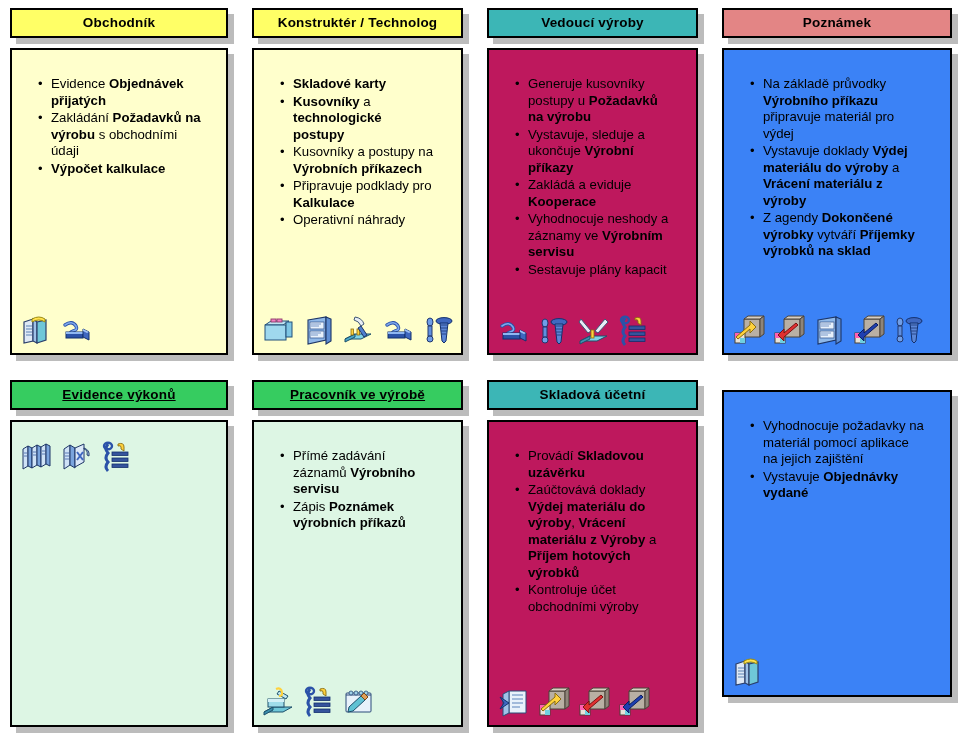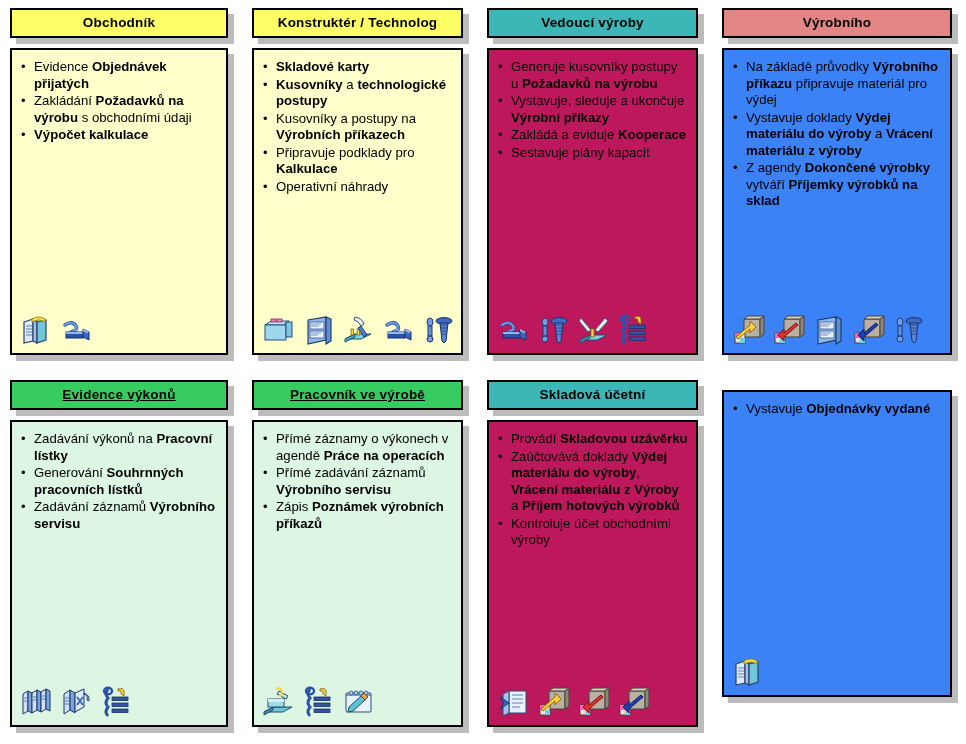--- a/index.html
+++ b/index.html
@@ -65,21 +65,21 @@
     position: absolute;
     left: 0; top: 0; right: 4px; bottom: 0;
     border: 2px solid #000000;
     box-sizing: border-box;
     display: flex;
     flex-direction: column;
     overflow: hidden;
   }
   ul.bullets {
     list-style: none;
-    margin: 0;
+    margin: 17px;
     padding: 9px 8px 0 6px;
     flex: 1 1 auto;
   }
   ul.bullets li {
     position: relative;
     padding-left: 16px;
     margin-bottom: 1px;
     font-size: 13.2px;
     line-height: 16.5px;
     color: #000000;
@@ -227,20 +227,21 @@
         <div class="hdr-shadow"></div>
         <div class="hdr">Vedoucí výroby</div>
       </div>
       <div class="body-wrap">
         <div class="body-shadow"></div>
         <div class="body">
           <ul class="bullets">
             <li><span>Generuje kusovníky postupy u </span><b>Požadavků na výrobu</b></li>
             <li><span>Vystavuje, sleduje a ukončuje </span><b>Výrobní příkazy</b></li>
             <li><span>Zakládá a eviduje </span><b>Kooperace</b></li>
+            <li><span>Vyhodnocuje neshody a záznamy ve </span><b>Výrobním servisu</b></li>
             <li><span>Sestavuje plány kapacit</span></li>
           </ul>
           <div class="icons">
             <span>
               <svg xmlns="http://www.w3.org/2000/svg" width="34" height="34" viewBox="0 0 34 34">
         <path d="M5 12 q7 -5 11 1 q2 4 -3 5 l-2 1" fill="none" stroke="#2b52a8" stroke-width="3.4" stroke-linecap="round"></path>
         <path d="M5 12 q7 -5 11 1 q2 4 -3 5 l-2 1" fill="none" stroke="#7ea9ee" stroke-width="1.6" stroke-linecap="round"></path>
         <rect x="6" y="19" width="17" height="6" fill="#2b52a8" stroke="#13306e" stroke-width="1"></rect>
         <rect x="6" y="19" width="17" height="2" fill="#8fb7f2"></rect>
         <path d="M23 16 l6 3 v8 l-6 -3 z" fill="#3f68c0" stroke="#13306e" stroke-width="1"></path>
@@ -276,21 +277,21 @@
         <path d="M18 4 q6 -2 6 3 l0 4 l-3 -2 l0 -2 q0 -2 -3 -1 z" fill="#ffd23d" stroke="#8b6d10" stroke-width="0.9"></path>
       </svg>
             </span>
           </div>
         </div>
       </div>
     </div>
     <div class="cell pal-red">
       <div class="hdr-wrap">
         <div class="hdr-shadow"></div>
-        <div class="hdr">Výrobního</div>
+        <div class="hdr">Poznámek</div>
       </div>
       <div class="body-wrap">
         <div class="body-shadow"></div>
         <div class="body">
           <ul class="bullets">
             <li><span>Na základě průvodky </span><b>Výrobního příkazu</b><span> připravuje materiál pro výdej</span></li>
             <li><span>Vystavuje doklady </span><b>Výdej materiálu do výroby</b><span> a </span><b>Vrácení materiálu z výroby</b></li>
             <li><span>Z agendy </span><b>Dokončené výrobky</b><span> vytváří </span><b>Příjemky výrobků na sklad</b></li>
           </ul>
           <div class="icons">
@@ -351,25 +352,20 @@
       </div>
     </div>
     <div class="cell pal-green">
       <div class="hdr-wrap">
         <div class="hdr-shadow"></div>
         <div class="hdr">Evidence výkonů</div>
       </div>
       <div class="body-wrap">
         <div class="body-shadow"></div>
         <div class="body">
-          <ul class="bullets">
-            <li><span>Zadávání výkonů na </span><b>Pracovní lístky</b></li>
-            <li><span>Generování </span><b>Souhrnných pracovních lístků</b></li>
-            <li><span>Zadávání záznamů </span><b>Výrobního servisu</b></li>
-          </ul>
           <div class="icons">
             <span>
               <svg xmlns="http://www.w3.org/2000/svg" width="34" height="34" viewBox="0 0 34 34">
         <g stroke="#1d3566" stroke-width="1">
           <path d="M3 9 l5 -3 v20 l-5 3 z" fill="#cfe2f6"></path>
           <path d="M8 6 l4 2 v20 l-4 -2 z" fill="#7aa4dd"></path>
           <path d="M12 8 l5 -3 v20 l-5 3 z" fill="#cfe2f6"></path>
           <path d="M17 5 l4 2 v20 l-4 -2 z" fill="#7aa4dd"></path>
           <path d="M21 7 l5 -3 v20 l-5 3 z" fill="#cfe2f6"></path>
           <path d="M26 4 l4 2 v20 l-4 -2 z" fill="#7aa4dd"></path>
@@ -403,21 +399,20 @@
     </div>
     <div class="cell pal-green">
       <div class="hdr-wrap">
         <div class="hdr-shadow"></div>
         <div class="hdr">Pracovník ve výrobě</div>
       </div>
       <div class="body-wrap">
         <div class="body-shadow"></div>
         <div class="body">
           <ul class="bullets">
-            <li><span>Přímé záznamy o výkonech v agendě </span><b>Práce na operacích</b></li>
             <li><span>Přímé zadávání záznamů </span><b> Výrobního servisu</b></li>
             <li><span>Zápis </span><b>Poznámek výrobních příkazů</b></li>
           </ul>
           <div class="icons">
             <span>
               <svg xmlns="http://www.w3.org/2000/svg" width="34" height="34" viewBox="0 0 34 34">
         <path d="M2 27 l9 -5 h19 l-9 5 z" fill="#6fc7d8" stroke="#1d4f6b" stroke-width="1"></path>
         <path d="M2 27 l9 -5 v3 l-9 5 z" fill="#3b8fac" stroke="#1d4f6b" stroke-width="1"></path>
         <rect x="6" y="14" width="16" height="8" fill="#9fdcea" stroke="#1d4f6b" stroke-width="1"></rect>
         <rect x="6" y="14" width="16" height="3" fill="#d4f0f7"></rect>
@@ -510,20 +505,21 @@
             </span>
           </div>
         </div>
       </div>
     </div>
     <div class="cell pal-red">
       <div class="body-wrap">
         <div class="body-shadow"></div>
         <div class="body">
           <ul class="bullets">
+            <li><span>Vyhodnocuje požadavky na materiál pomocí aplikace na jejich zajištění</span></li>
             <li><span>Vystavuje </span><b>Objednávky vydané</b></li>
           </ul>
           <div class="icons">
             <span>
               <svg xmlns="http://www.w3.org/2000/svg" width="34" height="34" viewBox="0 0 34 34">
         <path d="M4 9 L13 6 L13 28 L4 30 Z" fill="#dfe9f5" stroke="#2b3f6b" stroke-width="1.2"></path>
         <path d="M13 6 L17 9 L17 30 L13 28 Z" fill="#9fc2e8" stroke="#2b3f6b" stroke-width="1.2"></path>
         <path d="M17 9 L26 7 L26 27 L17 30 Z" fill="#6fc7d8" stroke="#2b3f6b" stroke-width="1.2"></path>
         <path d="M6 13 h6 M6 16 h6 M6 19 h6 M6 22 h6" stroke="#5d83b5" stroke-width="1"></path>
         <path d="M12 6 q7 -4 13 0 l0 3 q-6 -4 -13 0 z" fill="#ffe14d" stroke="#9a8a12" stroke-width="1"></path>

